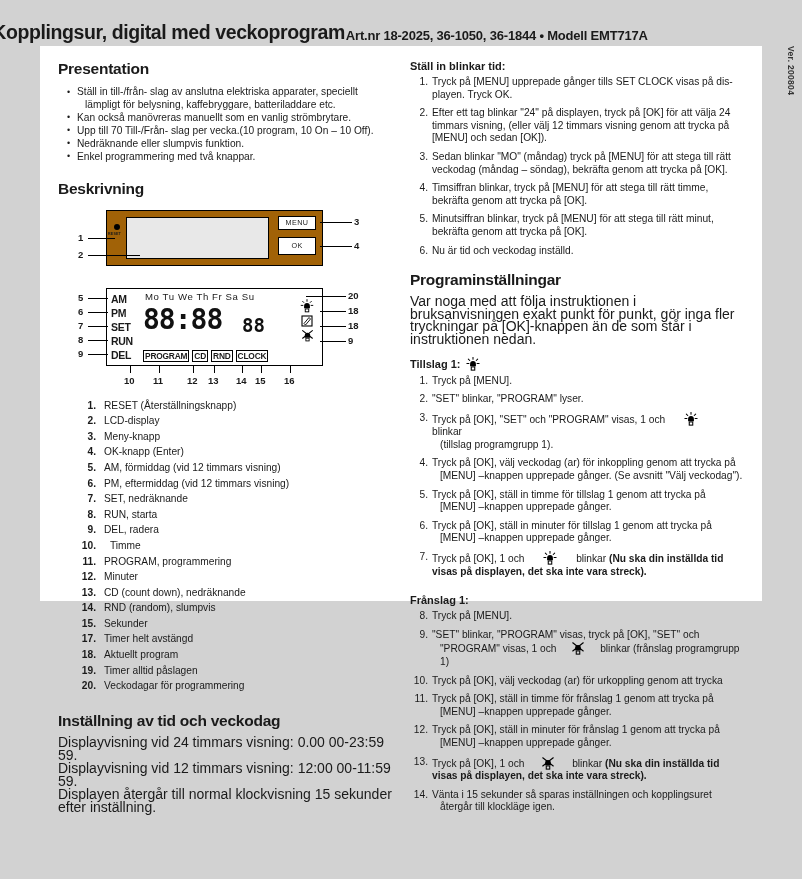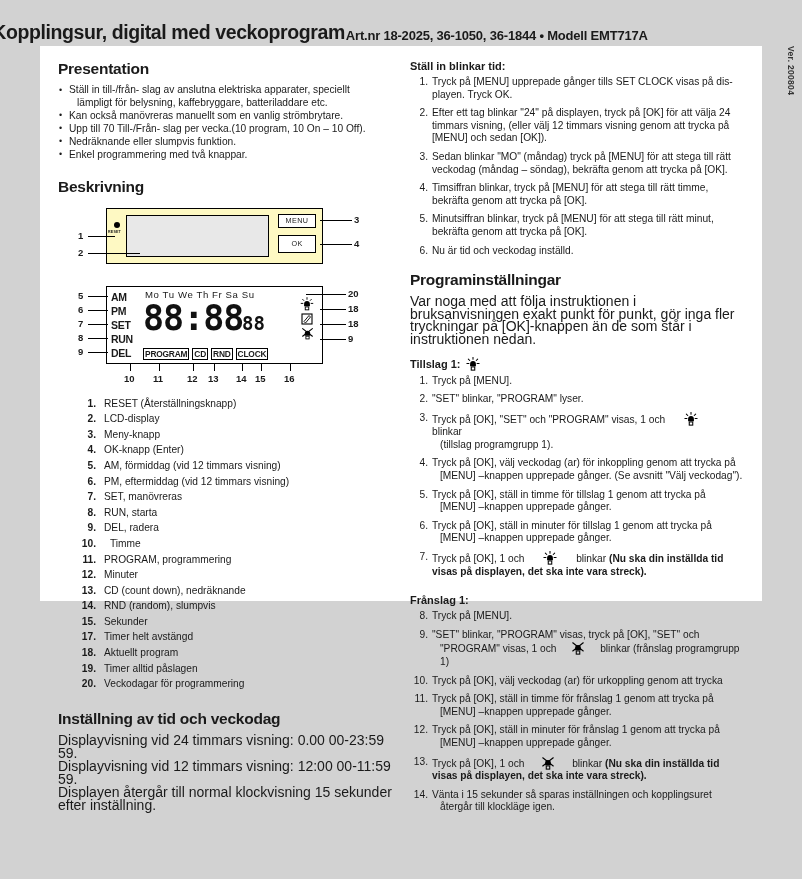--- a/index.html
+++ b/index.html
@@ -50,21 +50,21 @@
 
   h2.sect{
     font-size:15.5px;font-weight:bold;margin:0 0 6px 0;letter-spacing:-0.25px;
   }
   h2.sect.tight{margin-top:16px;}
   h3.sub{
     font-size:11px;font-weight:bold;margin:0 0 4px 0;
   }
   h3.sub.sp{margin-top:11px;}
 
-  ul.bullets{margin:0;padding:0;list-style:none;}
+  ul.bullets{margin:8px;padding:0;list-style:none;}
   ul.bullets li{
     font-size:10.2px;line-height:12.6px;
     padding-left:11px;position:relative;margin-bottom:0.5px;
     text-indent:0;
   }
   ul.bullets li:before{
     content:"•";position:absolute;left:1px;top:-0.5px;font-size:9px;
   }
   ul.bullets li .cont{display:block;padding-left:8px;}
 
@@ -80,21 +80,21 @@
   ol.numlist li .ind{display:block;padding-left:8px;}
   ol.numlist li b{font-weight:bold;}
 
   .para{font-size:14px;line-height:12.6px;margin:0 0 6px 0;}
   .para.nom{margin-bottom:0;}
 
   
   .fig{position:relative;width:330px;height:190px;margin:6px 0 2px 0;}
   .unit-box{
     position:absolute;left:48px;top:6px;width:217px;height:56px;
-    border:1.6px solid #000;box-sizing:border-box;background:#fef9c3;
+    border:1.6px solid #000;box-sizing:border-box;background:#a16207;
   }
   .lcd-rect{
     position:absolute;left:19px;top:6px;width:143px;height:42px;
     border:1.6px solid #000;background:#e8e8e8;box-sizing:border-box;
   }
   .reset-dot{
     position:absolute;left:7px;top:13px;width:6px;height:6px;border-radius:50%;
     background:#000;
   }
   .reset-lab{
@@ -122,21 +122,21 @@
     position:absolute;left:4px;top:3px;width:34px;
     font-size:10.5px;font-weight:bold;line-height:14px;letter-spacing:-0.3px;
   }
   .lcd-days{
     position:absolute;left:38px;top:2px;
     font-size:9.6px;letter-spacing:0.6px;
   }
   .lcd-digits{
     position:absolute;left:36px;top:12px;
     font-family:"DejaVu Sans Mono", monospace;
-    font-size:35px;font-weight:bold;letter-spacing:-1px;
+    font-size:28px;font-weight:bold;letter-spacing:-1px;
     line-height:38px;color:#111;
     -webkit-text-stroke:0px;
   }
   .lcd-small{
     position:absolute;left:135px;top:26px;
     font-family:"DejaVu Sans Mono", monospace;
     font-size:19px;font-weight:bold;line-height:20px;color:#111;
   }
   .lcd-icons{
     position:absolute;right:5px;top:10px;width:20px;
@@ -307,21 +307,21 @@
           <div class="callnum" style="left:226px;top:171px;">16</div>
         </div>
 
         <ol class="legend">
           <li><span class="ln">1.</span><span>RESET (Återställningsknapp)</span></li>
           <li><span class="ln">2.</span><span>LCD-display</span></li>
           <li><span class="ln">3.</span><span>Meny-knapp</span></li>
           <li><span class="ln">4.</span><span>OK-knapp (Enter)</span></li>
           <li><span class="ln">5.</span><span>AM, förmiddag (vid 12 timmars visning)</span></li>
           <li><span class="ln">6.</span><span>PM, eftermiddag (vid 12 timmars visning)</span></li>
-          <li><span class="ln">7.</span><span>SET, manövreras</span></li>
+          <li><span class="ln">7.</span><span>SET, nedräknande</span></li>
           <li><span class="ln">8.</span><span>RUN, starta</span></li>
           <li><span class="ln">9.</span><span>DEL, radera</span></li>
           <li class="wide"><span class="ln">10.</span><span>Timme</span></li>
           <li><span class="ln">11.</span><span>PROGRAM, programmering</span></li>
           <li><span class="ln">12.</span><span>Minuter</span></li>
           <li><span class="ln">13.</span><span>CD (count down), nedräknande</span></li>
           <li><span class="ln">14.</span><span>RND (random), slumpvis</span></li>
           <li><span class="ln">15.</span><span>Sekunder</span></li>
           <li><span class="ln">17.</span><span>Timer helt avstängd</span></li>
           <li><span class="ln">18.</span><span>Aktuellt program</span></li>

